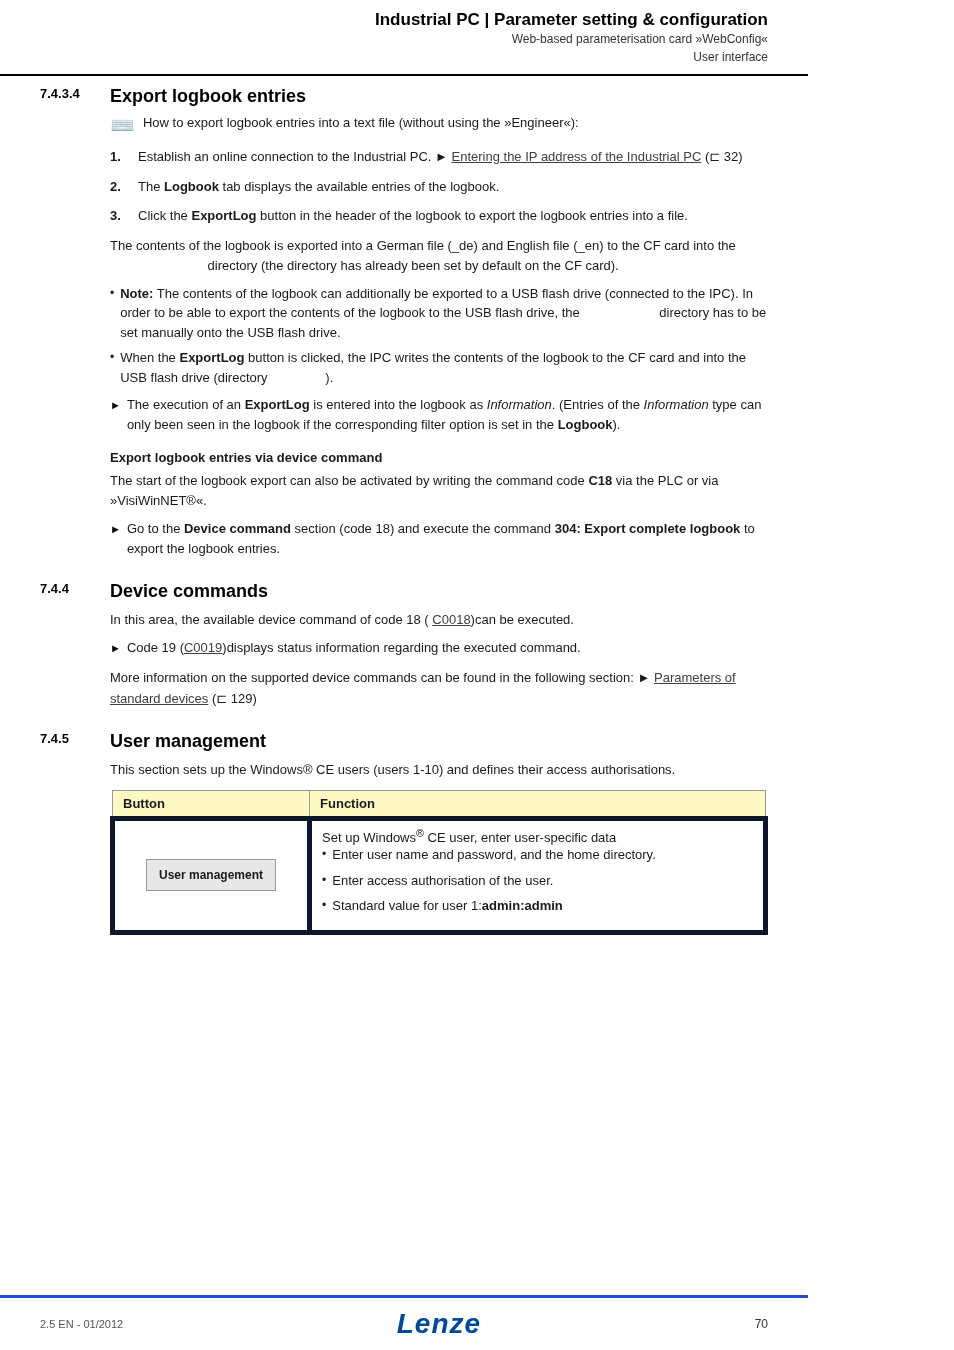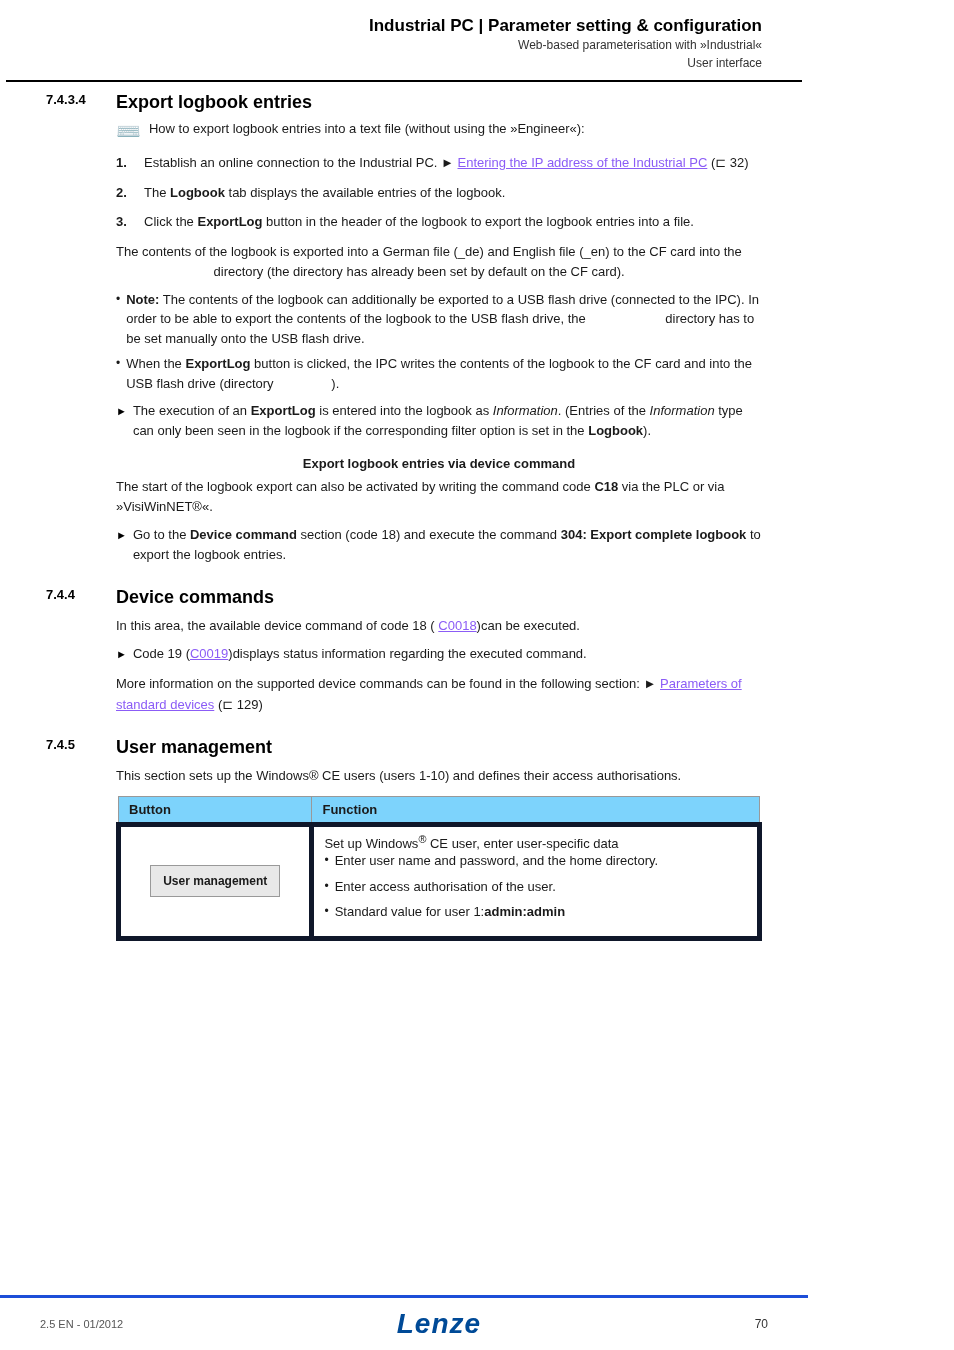--- a/index.html
+++ b/index.html
@@ -9,21 +9,21 @@
       color: #1a1a1a;
       background: #fff;
       width: 954px;
       min-height: 1350px;
       position: relative;
     }
 
     .page-container {
       width: 808px;
       min-height: 1350px;
-      padding: 6px;
+      padding: 0;
       position: relative;
     }
 
     
     .header {
       border-bottom: 2px solid #000;
       padding: 10px 40px 8px 40px;
       text-align: right;
     }
     .header-title {
@@ -112,21 +112,21 @@
       min-width: 20px;
       margin-right: 8px;
     }
 
     .step-content {
       flex: 1;
     }
 
     
     a {
-      color: #8b5cf6;
+      color: #404040;
       text-decoration: underline;
     }
 
     
     .para {
       font-size: 13px;
       line-height: 1.55;
       margin-bottom: 8px;
     }
 
@@ -169,33 +169,32 @@
       margin-top: 2px;
       flex-shrink: 0;
     }
 
     
     .subsection-title {
       font-weight: bold;
       font-size: 13px;
       margin-bottom: 6px;
       margin-top: 14px;
-      text-align: center;
     }
 
     
     .data-table {
       width: 100%;
       border-collapse: collapse;
       font-size: 13px;
       margin-top: 10px;
     }
 
     .data-table th {
-      background: #7dd3fc;
+      background: #fef9c3;
       font-weight: bold;
       padding: 5px 10px;
       text-align: left;
       border: 1px solid #999;
     }
 
     .data-table td {
       padding: 6px 10px;
       border: 5px solid #0f172a;
       vertical-align: top;
@@ -252,21 +251,21 @@
     b { font-weight: bold; }
     i { font-style: italic; }
   </style>
 </head>
 <body>
 
 <div class="page-container">
 
   <div class="header">
     <div class="header-title">Industrial PC | Parameter setting &amp; configuration</div>
-    <div class="header-sub">Web-based parameterisation with »Industrial«</div>
+    <div class="header-sub">Web-based parameterisation card »WebConfig«</div>
     <div class="header-sub">User interface</div>
   </div>
 
   <div class="content">
 
     <div class="section">
       <div class="section-header">
         <span class="section-number">7.4.3.4</span>
         <span class="section-title">Export logbook entries</span>
       </div>

